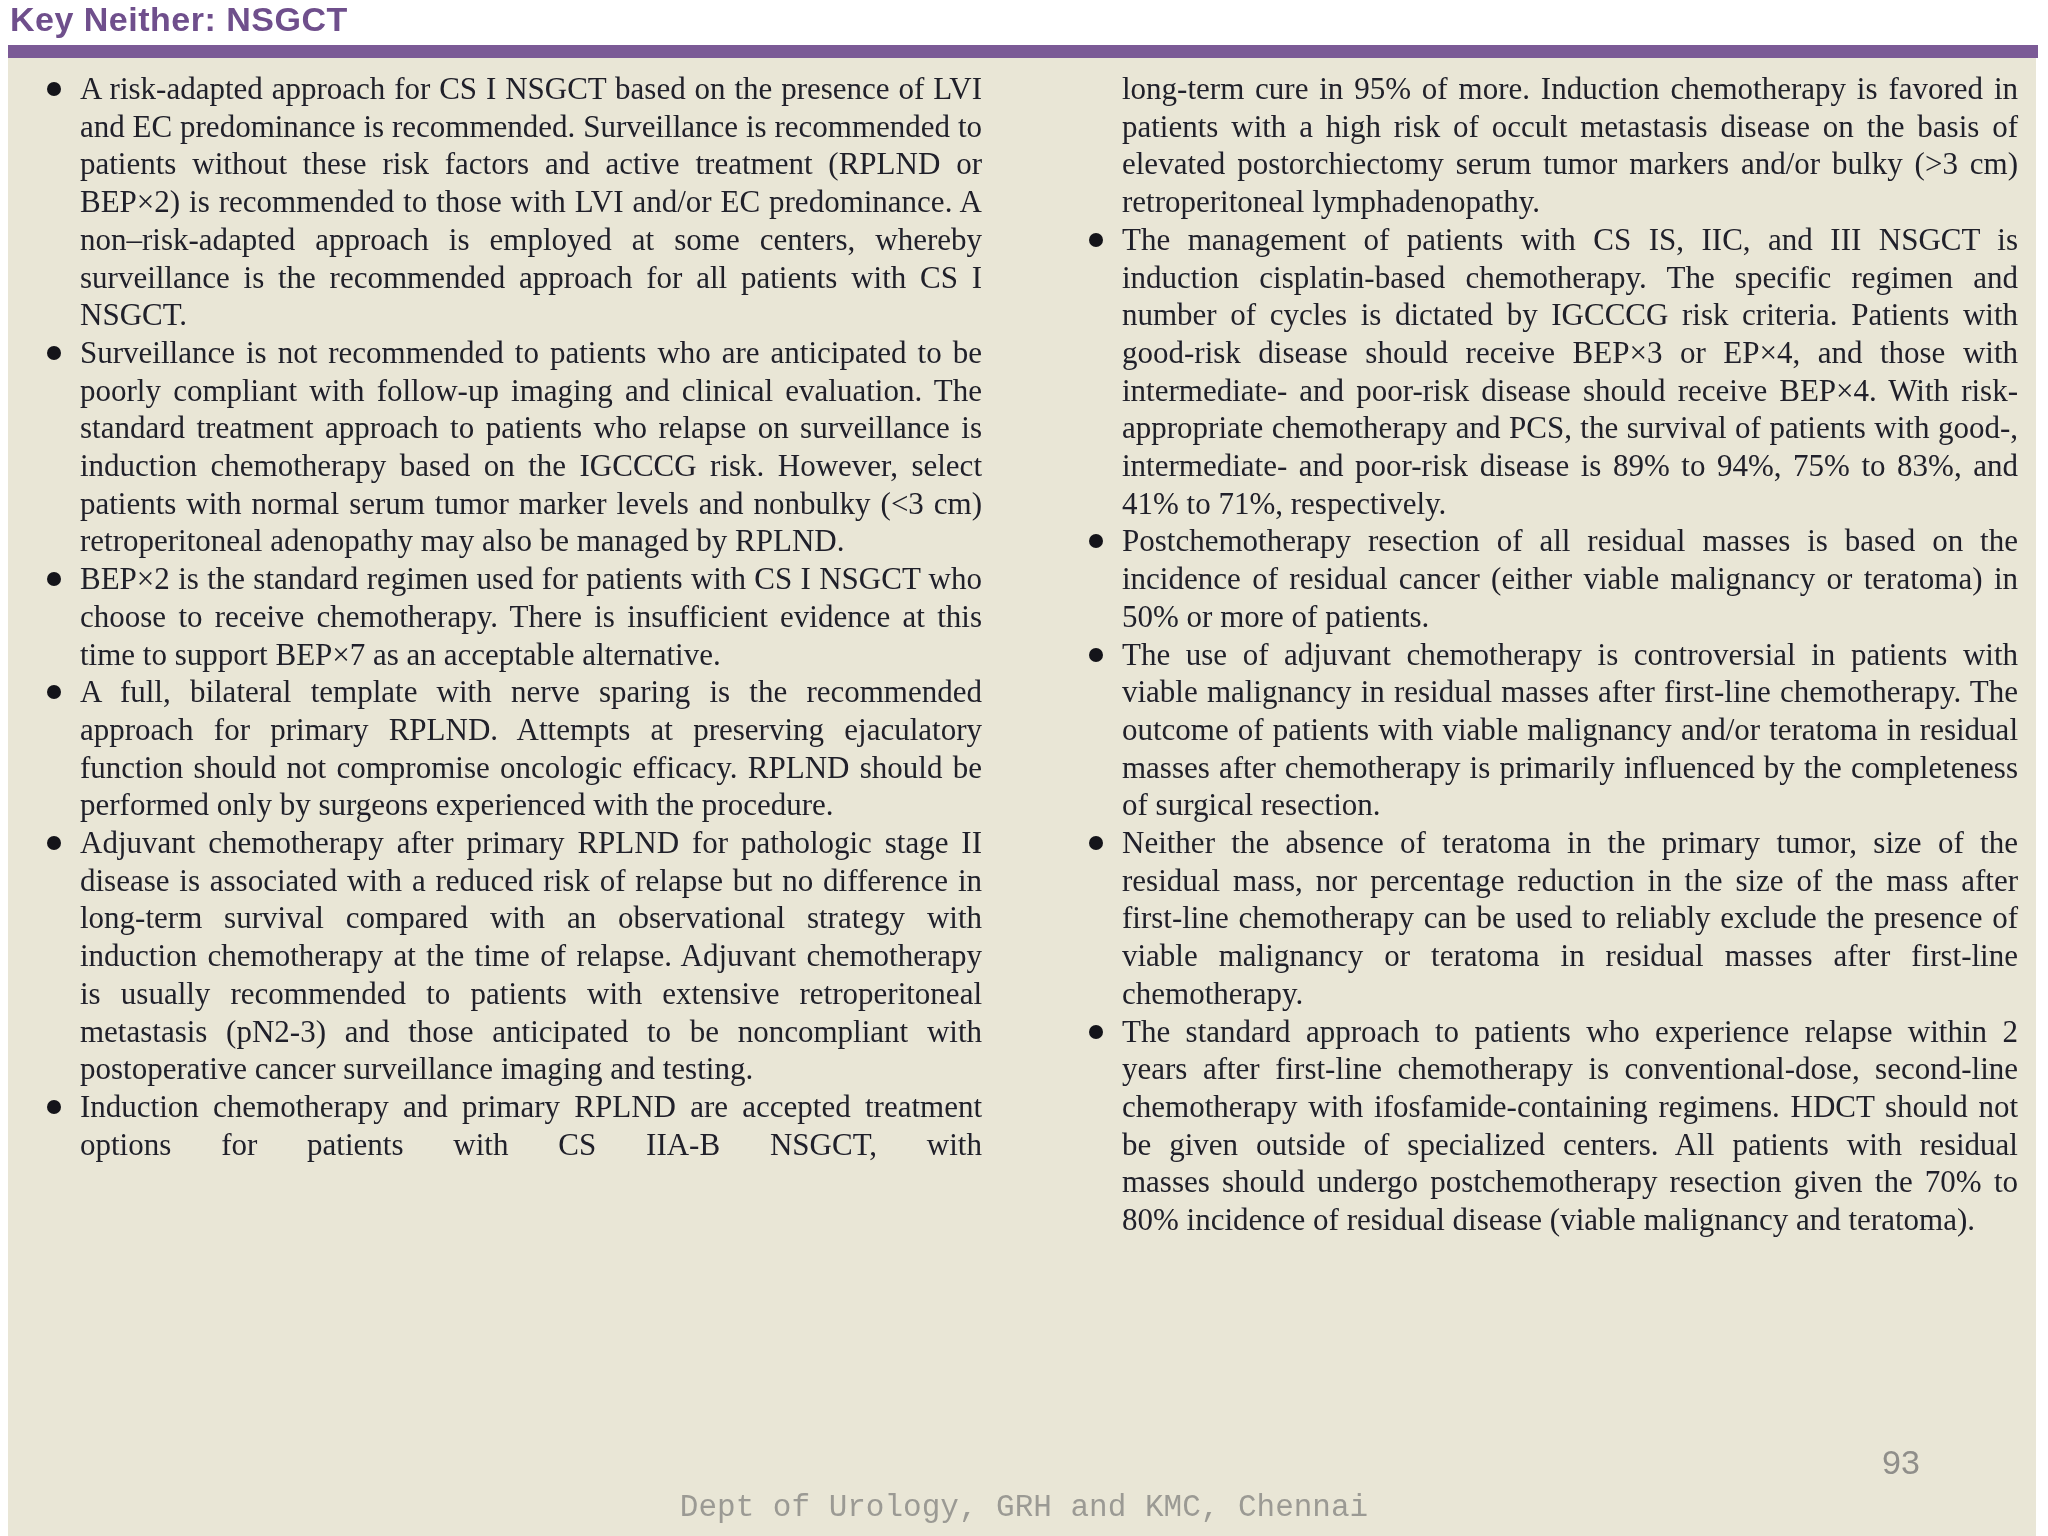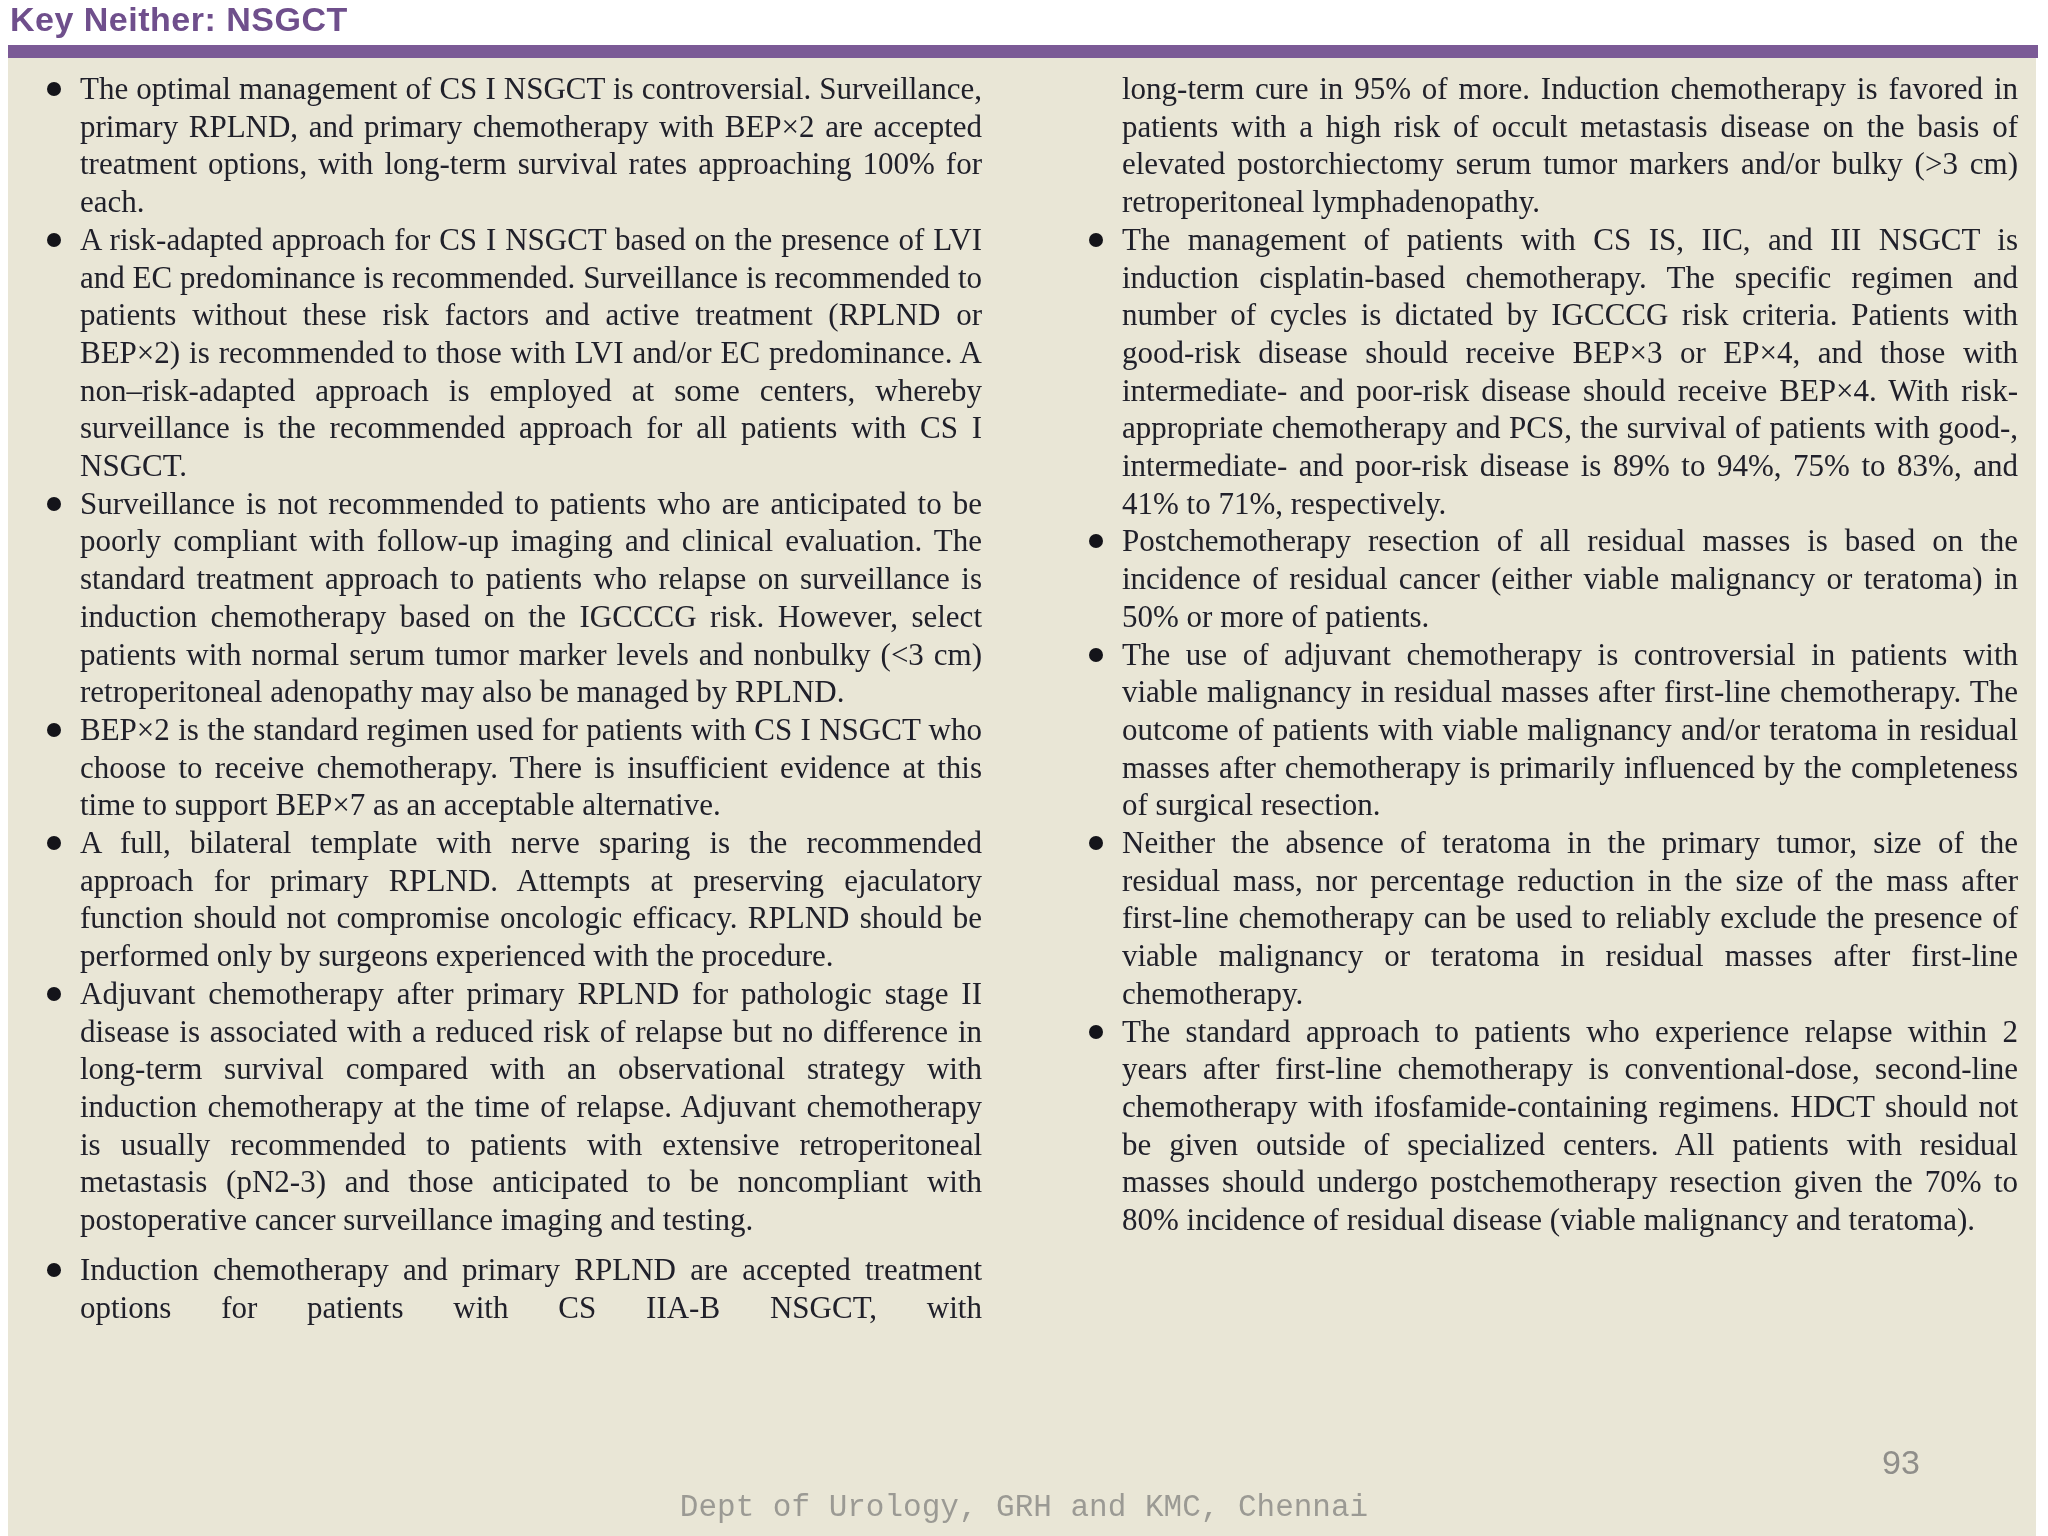--- a/index.html
+++ b/index.html
@@ -35,21 +35,21 @@
   .kp-item {
     position: relative;
     padding-left: 36px;
     text-align: justify;
   }
   .kp-item .bullet {
     position: absolute; left: 3px; top: 12px;
     width: 14px; height: 14px; border-radius: 50%;
     background: #14141a;
   }
-  .kp-item.continued { text-align-last: justify; margin-top: 12px; }
+  .kp-item.continued { text-align-last: justify; }
   .watermark {
     position: absolute; left: 50%; top: 1490px;
     transform: translateX(-50%);
     font-family: Liberation Mono, monospace;
     font-size: 31px; white-space: nowrap;
     color: var(--watermark-gray, #6d6d6d);
     opacity: 0.62;
     pointer-events: none;
   }
   .page-number {
@@ -64,24 +64,20 @@
 </head>
 <body>
 
 <h1 class="page-title">Key Neither: NSGCT</h1>
 
 <div class="accent-bar"></div>
 
 <div class="kp-box">
 
   <div class="col col-left">
-    <div class="kp-item">
-      <span class="bullet"></span>
-      <span>The optimal management of CS I NSGCT is controversial. Surveillance, primary RPLND, and primary chemotherapy with BEP×2 are accepted treatment options, with long-term survival rates approaching 100% for each.</span>
-    </div>
     <div class="kp-item">
       <span class="bullet"></span>
       <span>A risk-adapted approach for CS I NSGCT based on the presence of LVI and EC predominance is recommended. Surveillance is recommended to patients without these risk factors and active treatment (RPLND or BEP×2) is recommended to those with LVI and/or EC predominance. A non–risk-adapted approach is employed at some centers, whereby surveillance is the recommended approach for all patients with CS I NSGCT.</span>
     </div>
     <div class="kp-item">
       <span class="bullet"></span>
       <span>Surveillance is not recommended to patients who are anticipated to be poorly compliant with follow-up imaging and clinical evaluation. The standard treatment approach to patients who relapse on surveillance is induction chemotherapy based on the IGCCCG risk. However, select patients with normal serum tumor marker levels and nonbulky (&lt;3 cm) retroperitoneal adenopathy may also be managed by RPLND.</span>
     </div>
     <div class="kp-item">
       <span class="bullet"></span>

